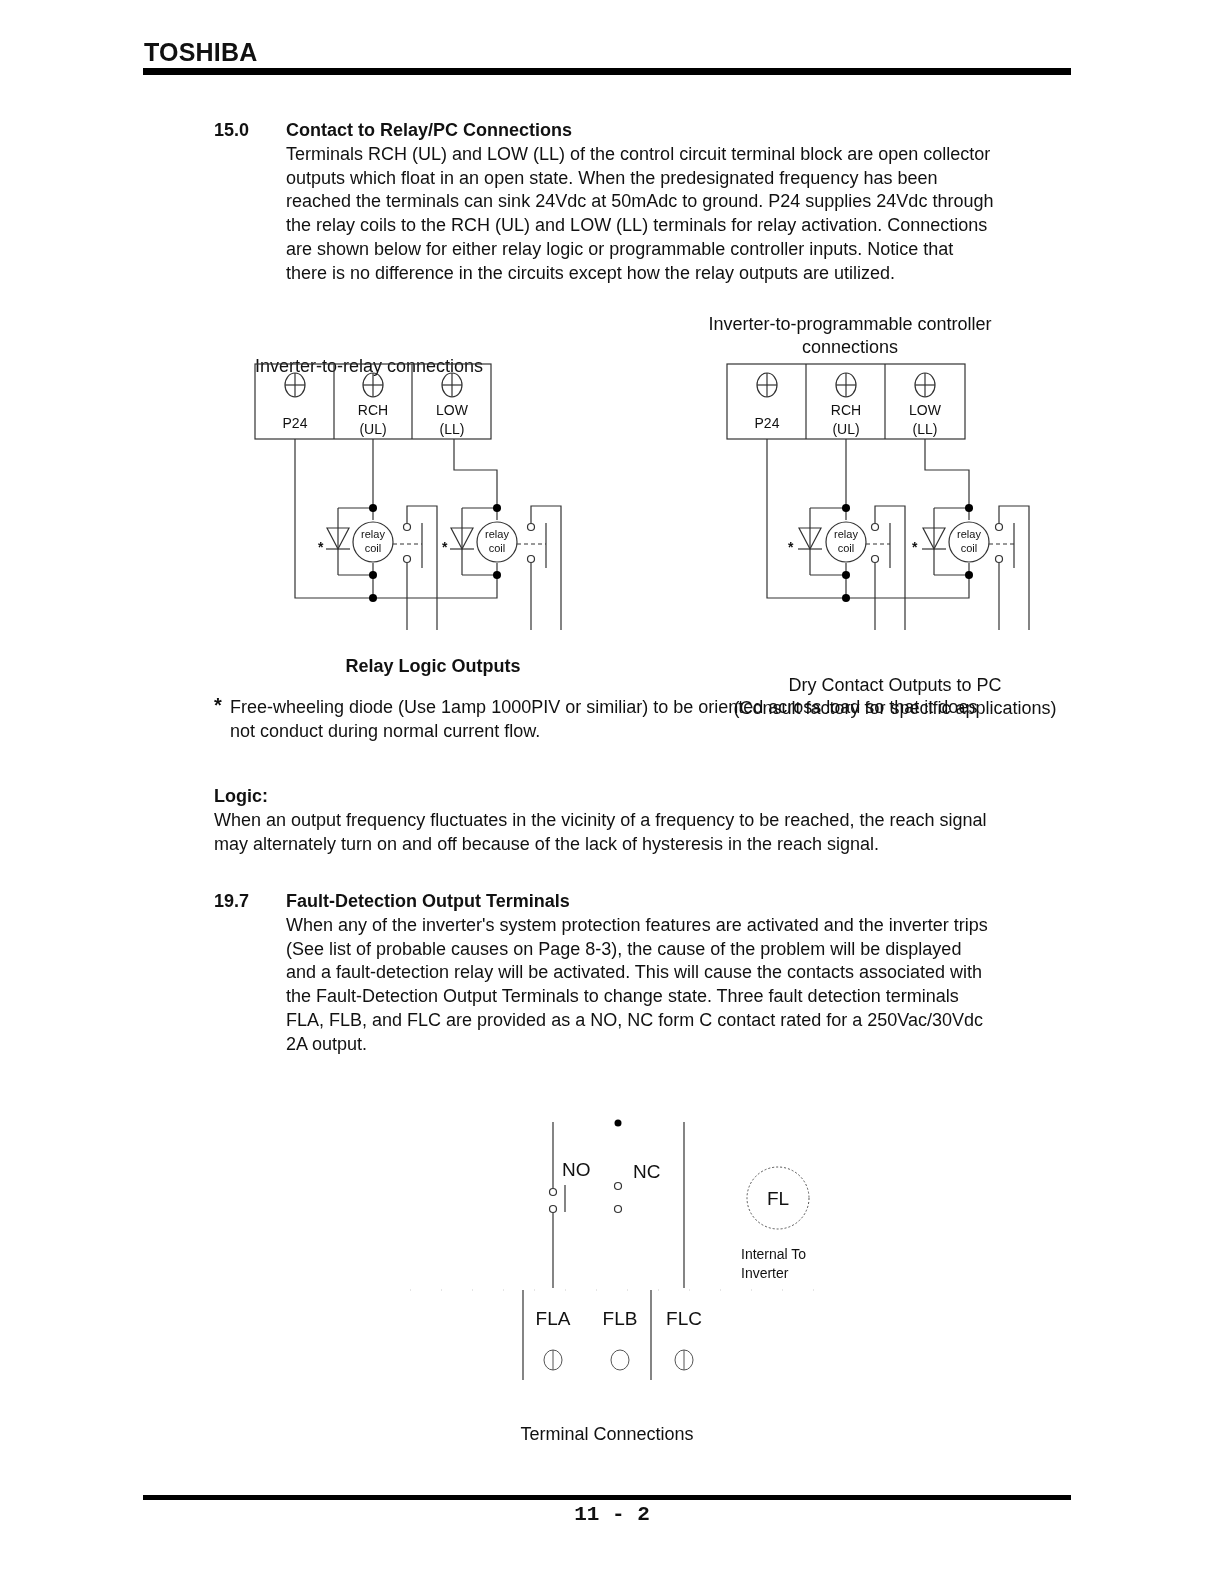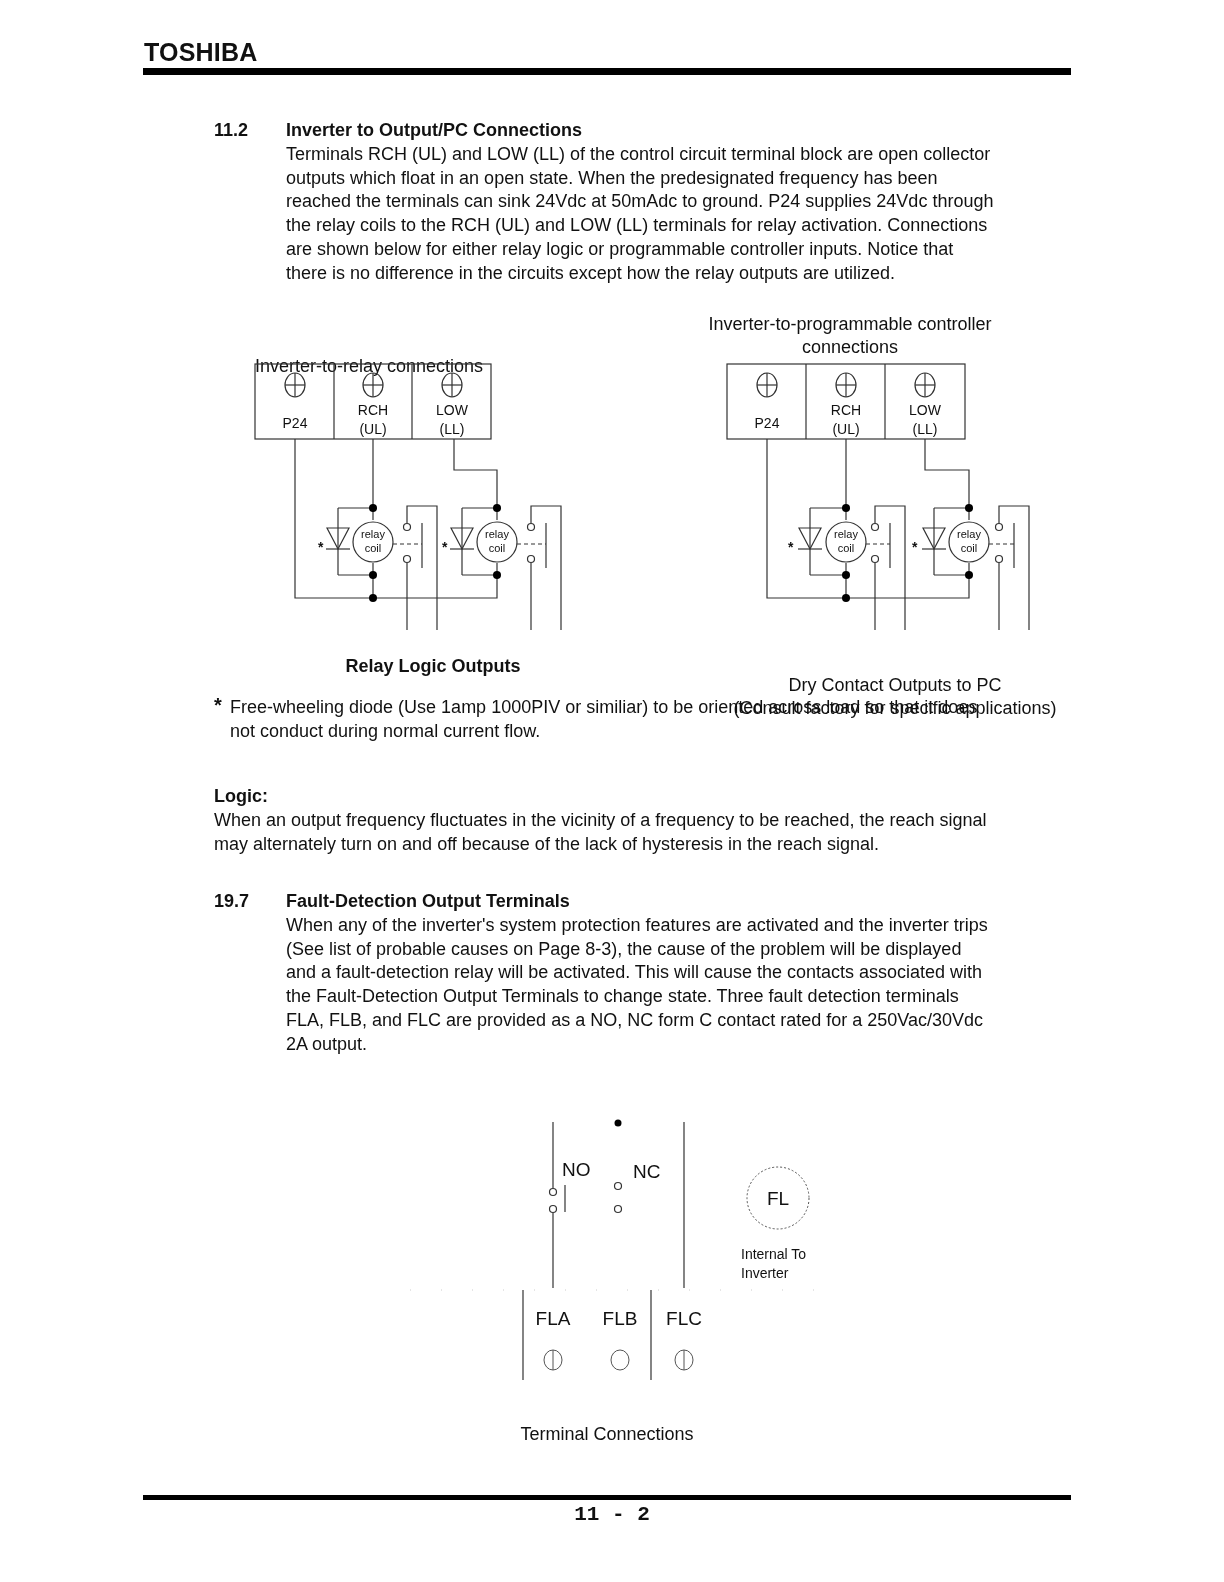--- a/index.html
+++ b/index.html
@@ -17,22 +17,22 @@
   svg text { font-family: "Liberation Sans", sans-serif; fill: #111; }
   svg .ln { stroke: #333; stroke-width: 1.2; fill: none; }
   svg .dot { fill: #000; }
 </style>
 </head>
 <body>
 
 <div class="abs brand">TOSHIBA</div>
 <div class="abs rule-top"></div>
 
-<div class="abs secnum" style="left:214px; top:120px;">11.2</div>
-<div class="abs sectitle" style="left:286px; top:120px;">Inverter to Output/PC Connections</div>
+<div class="abs secnum" style="left:214px; top:120px;">15.0</div>
+<div class="abs sectitle" style="left:286px; top:120px;">Contact to Relay/PC Connections</div>
 <div class="abs para" style="left:286px; top:143px; width:800px;">Terminals RCH (UL) and LOW (LL) of the control circuit terminal block are open collector
 outputs which float in an open state. When the predesignated frequency has been
 reached the terminals can sink 24Vdc at 50mAdc to ground. P24 supplies 24Vdc through
 the relay coils to the RCH (UL) and LOW (LL) terminals for relay activation. Connections
 are shown below for either relay logic or programmable controller inputs. Notice that
 there is no difference in the circuits except how the relay outputs are utilized.</div>
 
 <div class="abs" style="left:255px; top:339px; font-size:18px;margin-top:17px;">Inverter-to-relay connections</div>
 <div class="abs cap" style="left:680px; top:313px; width:340px;">Inverter-to-programmable controller
 connections</div>

